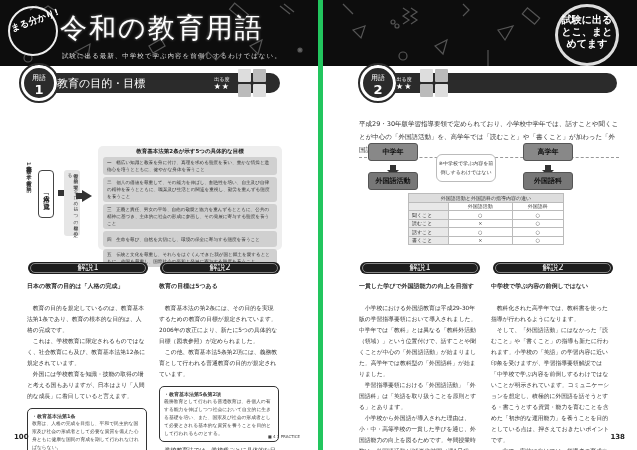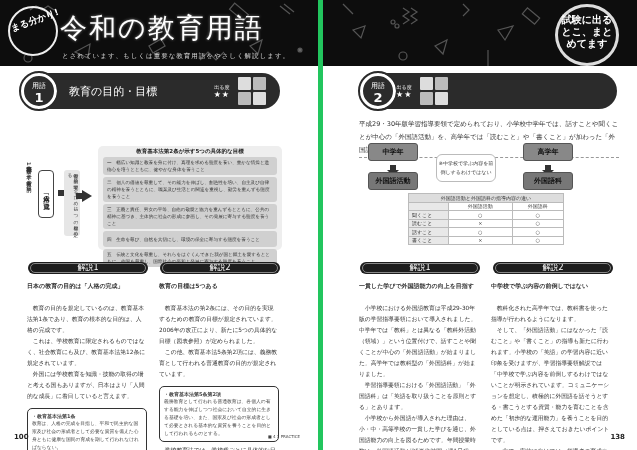--- a/index.html
+++ b/index.html
@@ -7,24 +7,24 @@
 .spread{position:absolute;inset:0;display:flex}
 .page{position:relative;width:318px;height:450px;background:#fff;overflow:hidden}
 .page.right{width:319px;border-left:5px solid #22c55e}
 .banner{position:absolute;top:0;left:0;right:0;height:66px;background:#0d0d0d;overflow:hidden}
 .banner svg{position:absolute;inset:0}
 .title-badge{position:absolute;left:8px;top:6px;width:50px;height:50px;border:2px solid #eee;border-radius:50%;}
 .badge-text{position:absolute;left:10px;top:14px;font-size:9px;color:#fff;font-weight:bold;transform:rotate(-20deg)}
 .main-title{position:absolute;left:60px;top:10px;font-size:27px;font-weight:normal;color:#fff;letter-spacing:2px;text-shadow:0 0 3px #888}
 .subtitle{position:absolute;left:62px;top:52px;font-size:6.5px;color:#ddd;letter-spacing:1px}
 .circle-badge{position:absolute;right:18px;top:4px;width:64px;height:62px;border:3px solid #ddd;border-radius:50%;background:#111;color:#fff;font-size:10px;font-weight:bold;text-align:center;line-height:12px;padding-top:7px}
-.term-bar{position:absolute;top:73px;height:36px;background:#2b2b2b;border-radius:18px;display:flex;align-items:center}
+.term-bar{position:absolute;top:73px;height:20px;background:#2b2b2b;border-radius:18px;display:flex;align-items:center}
 .term-num{width:36px;height:36px;border-radius:50%;background:#2b2b2b;border:3px solid #fff;outline:2px solid #2b2b2b;color:#fff;text-align:center;font-size:7px;line-height:9px;padding-top:6px;margin-left:-1px}
 .term-num b{display:block;font-size:13px;line-height:14px}
-.term-title{color:#fff;font-size:11px;margin-left:12px;flex:1;white-space:nowrap}
+.term-title{color:#fff;font-size:11px;flex:1;white-space:nowrap}
 .freq{color:#fff;font-size:5px;text-align:center;margin-right:8px;line-height:7px}
 .freq b{font-size:8px;display:block;letter-spacing:1px}
 .icon-grid{display:grid;grid-template-columns:13px 13px;grid-gap:2px;margin-right:14px}
 .icon-grid span{width:13px;height:13px;background:#ddd;border-radius:1px;display:block}
 .icon-grid span.dk{background:#bbb}
 .intro{position:absolute;top:118px;font-size:6.5px;line-height:13px;color:#333}
 .intro p{border-bottom:1px dashed #999}
 .diagram-l{position:absolute;left:20px;top:142px;width:280px;height:110px}
 .vert-label{position:absolute;left:6px;top:20px;writing-mode:vertical-rl;font-size:5px;font-weight:bold;color:#333;height:80px}
 .box-jinkaku{position:absolute;left:18px;top:28px;width:16px;height:48px;border:1px solid #444;border-radius:4px;writing-mode:vertical-rl;font-size:6px;font-weight:bold;display:flex;align-items:center;justify-content:center}
@@ -71,21 +71,21 @@
           <rect x="230" y="8" width="18" height="8" transform="rotate(40 239 12)"></rect>
           <line x1="280" y1="6" x2="290" y2="14"></line>
             <line x1="284" y1="4" x2="294" y2="12"></line>
           <circle cx="300" cy="50" r="2" fill="#666"></circle>
           <polygon points="250,46 262,40 258,54"></polygon>
         </g>
       </svg>
       <div class="title-badge"></div>
       <div class="badge-text">まる分かり!</div>
       <div class="main-title">令和の教育用語</div>
-      <div class="subtitle">とされています、もしくは重要な教育用語をやさしく解説します。</div>
+      <div class="subtitle">試験に出る最新、中学校で学ぶ内容を前倒しするわけではない。</div>
     </div>
 
     <div class="term-bar" style="left:22px;width:258px">
       <div class="term-num">
         <span>用語</span>
         <b>1</b>
       </div>
       <div class="term-title">教育の目的・目標</div>
       <div class="freq">
         <span>出る度</span>

